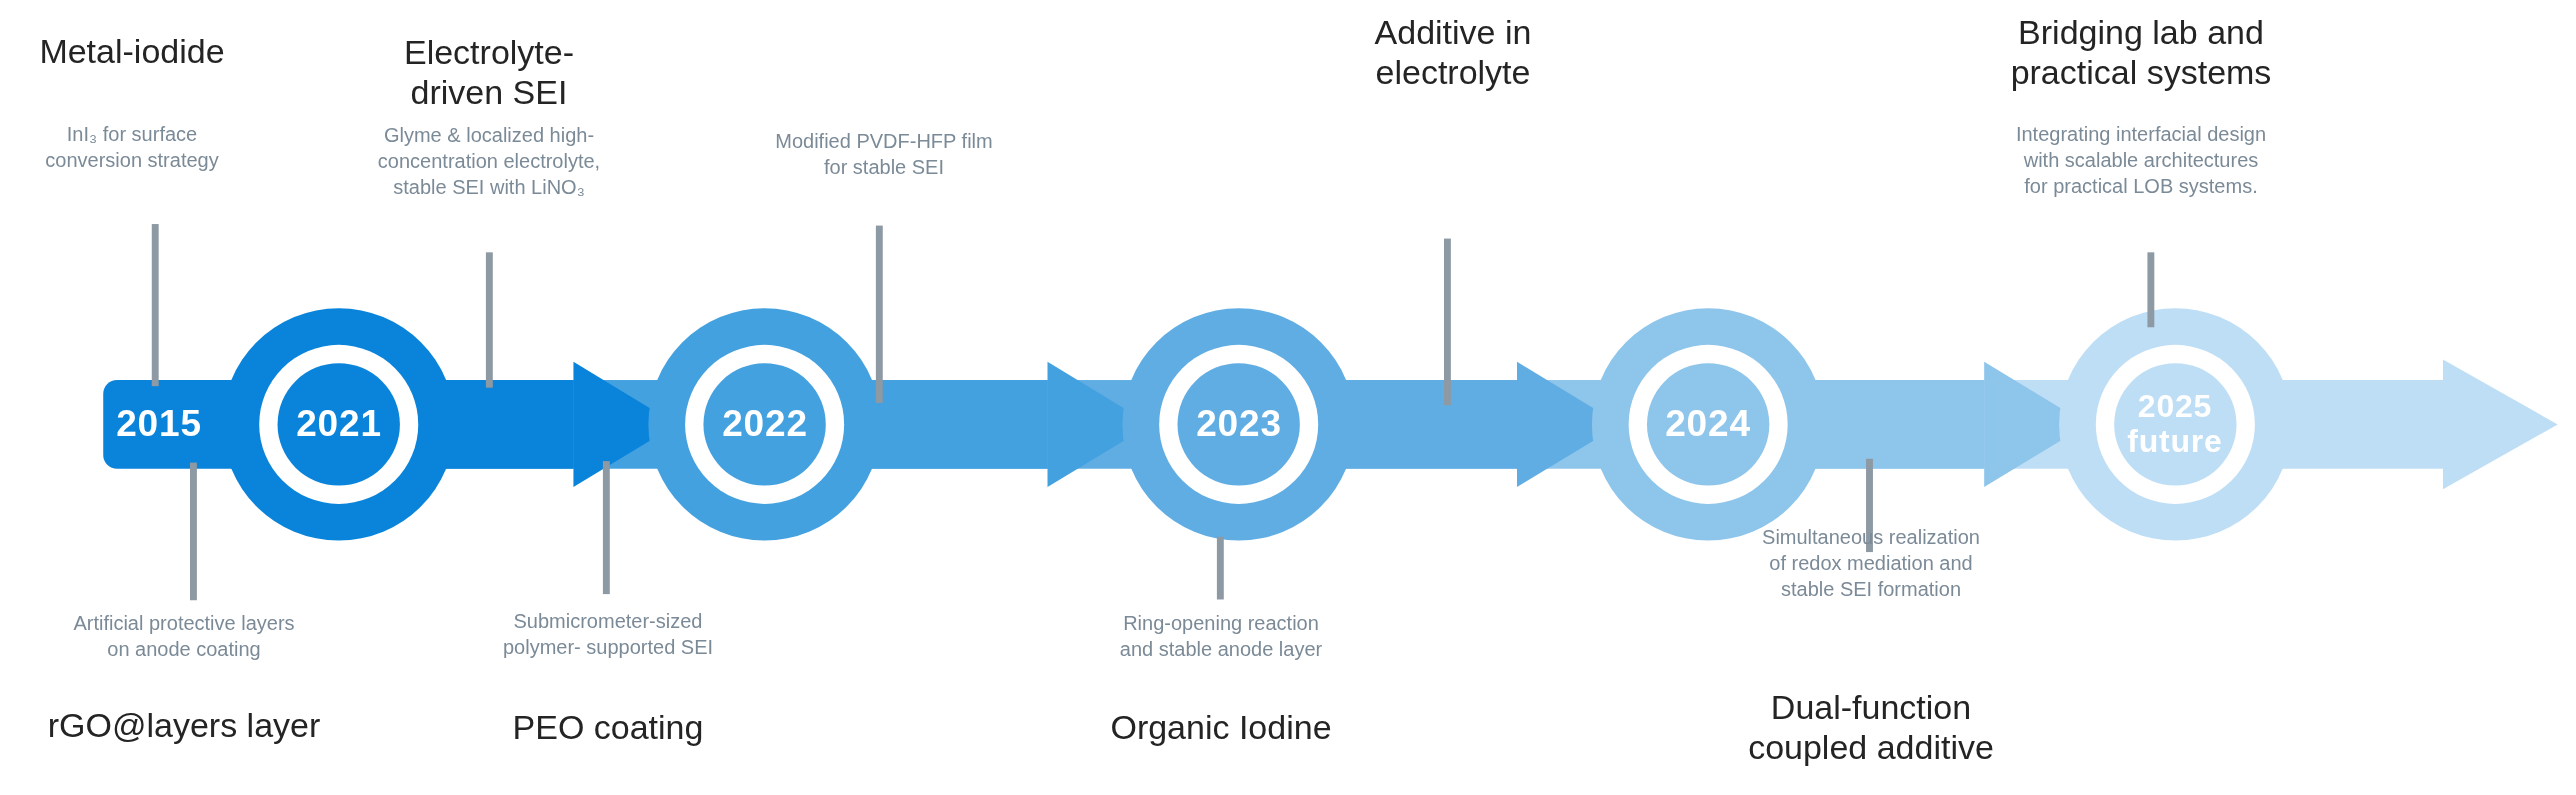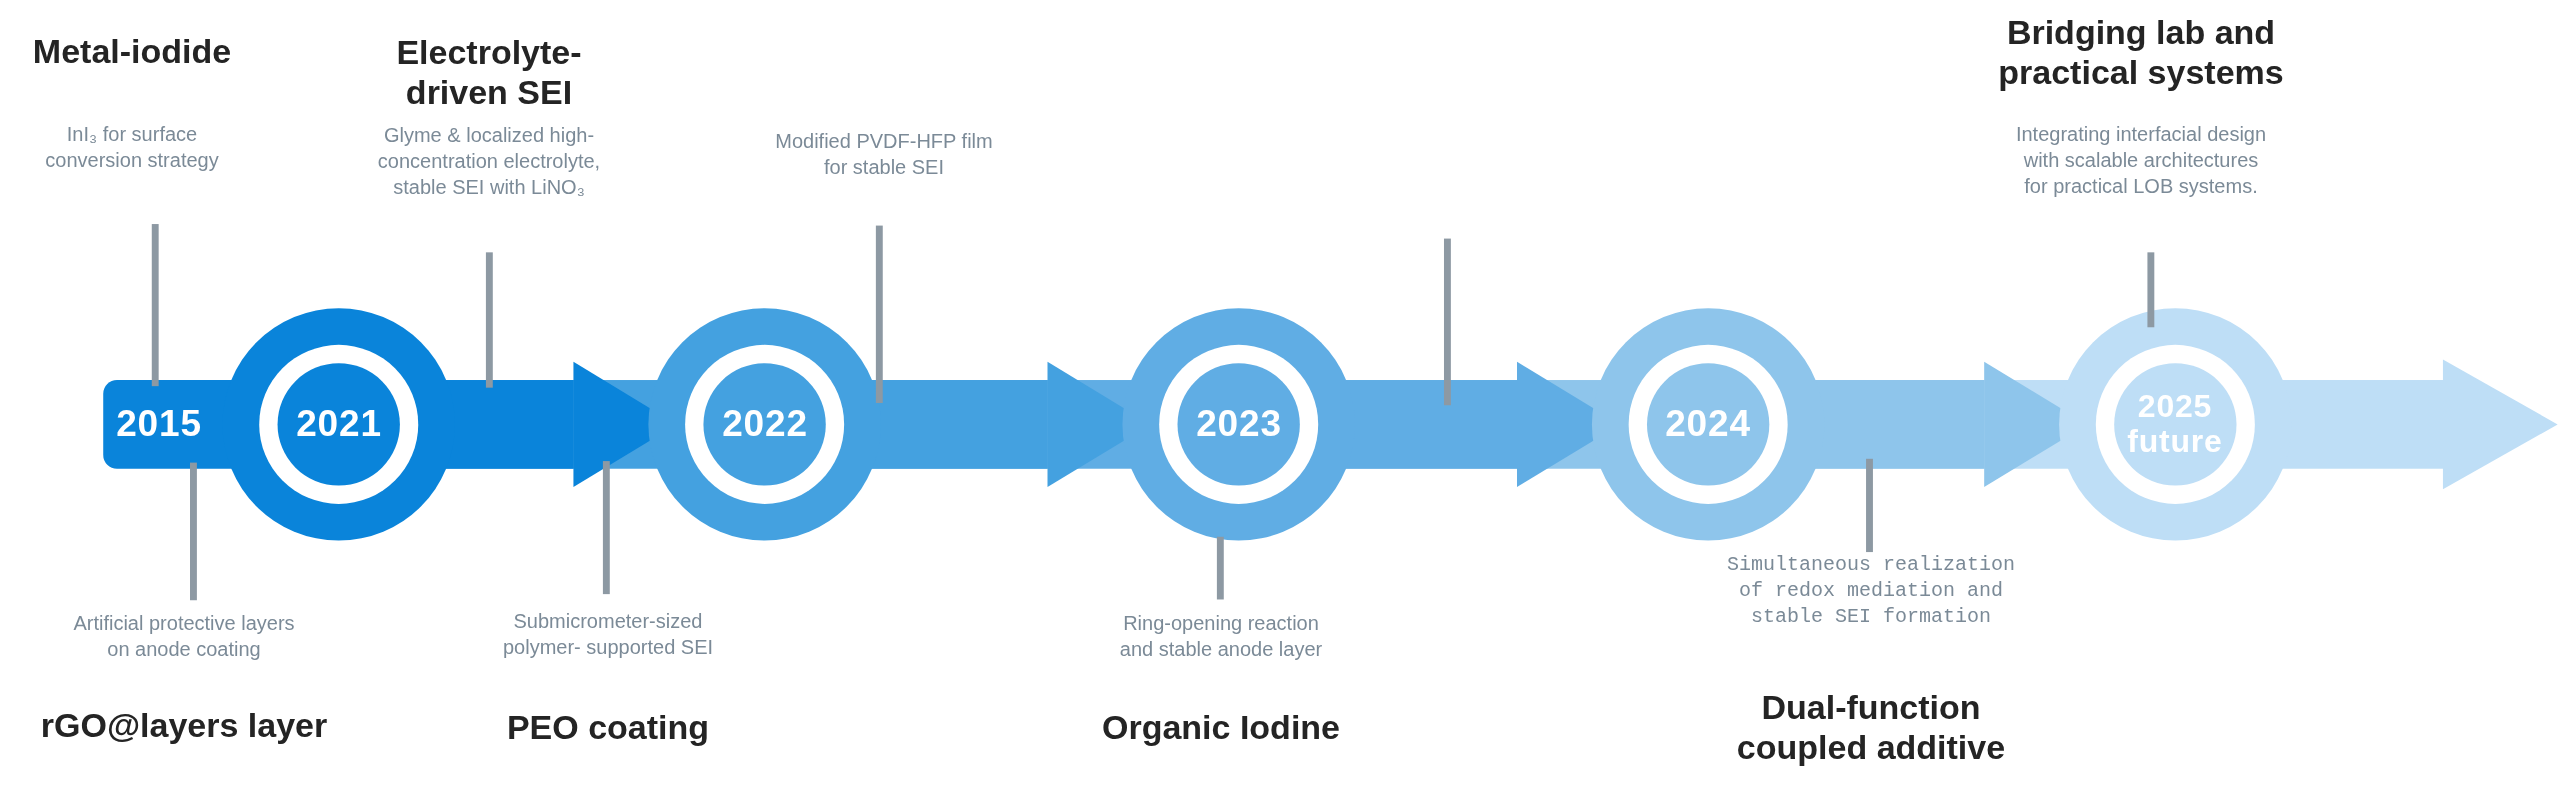--- a/index.html
+++ b/index.html
@@ -17,21 +17,21 @@
   .canvas svg { position:absolute; left:0; top:0; }
 
   .f-s1{fill:var(--segment1)} .f-s2{fill:var(--segment2)} .f-s3{fill:var(--segment3)}
   .f-s4{fill:var(--segment4)} .f-s5{fill:var(--segment5)}
   .f-white{fill:#ffffff} .f-line{fill:var(--connector)}
 
   .block {
     position:absolute; transform:translateX(-50%);
     text-align:center; white-space:pre-line;
   }
-  .heading { font-weight:bold; font-size:34px; line-height:1.18; color:var(--heading); }
+  .heading { font-weight:normal; font-size:34px; line-height:1.18; color:var(--heading); }
   .note    { font-size:20px; line-height:1.3;  color:var(--note); }
 
   .year-label {
     position:absolute; transform:translate(-50%,-50%);
     color:var(--year); font-weight:bold; font-size:37px;
     text-align:center; white-space:pre-line; line-height:1.1;
     letter-spacing:0.8px;
   }
   .year-label.small { font-size:32px; }
 </style>
@@ -115,39 +115,41 @@
 
   <div class="block heading" style="left:489px;  top:12.2px;margin-top:20px;">Electrolyte-
 driven SEI</div>
   <div class="block note" style="left:489px;  top:122px;">Glyme &amp; localized high-
 concentration electrolyte,
 stable SEI with LiNO₃</div>
 
   <div class="block note" style="left:884px; top:128px;">Modified PVDF-HFP film
 for stable SEI</div>
 
+  <div class="block heading" style="left:1453px; top:12.2px;">Additive in
+electrolyte</div>
 
   <div class="block heading" style="left:2141px; top:12.2px;">Bridging lab and
 practical systems</div>
   <div class="block note" style="left:2141px; top:121px;">Integrating interfacial design
 with scalable architectures
 for practical LOB systems.</div>
 
   <div class="block note" style="left:184px;  top:610px;">Artificial protective layers
 on anode coating</div>
   <div class="block heading" style="left:184px;  top:705px;">rGO@layers layer</div>
 
   <div class="block note" style="left:608px;  top:608px;">Submicrometer-sized
 polymer- supported SEI</div>
   <div class="block heading" style="left:608px;  top:707px;">PEO coating</div>
 
   <div class="block note" style="left:1221px; top:610px;">Ring-opening reaction
 and stable anode layer</div>
   <div class="block heading" style="left:1221px; top:707px;">Organic Iodine</div>
 
-  <div class="block note" style="left:1871px; top:552px;font-family:Liberation Mono, monospace;">Simultaneous realization
+  <div class="block note" style="left:1871px; top:524px;">Simultaneous realization
 of redox mediation and
 stable SEI formation</div>
   <div class="block heading" style="left:1871px; top:687px;">Dual-function
 coupled additive</div>
 
 </div>
 
 
 </body></html>

